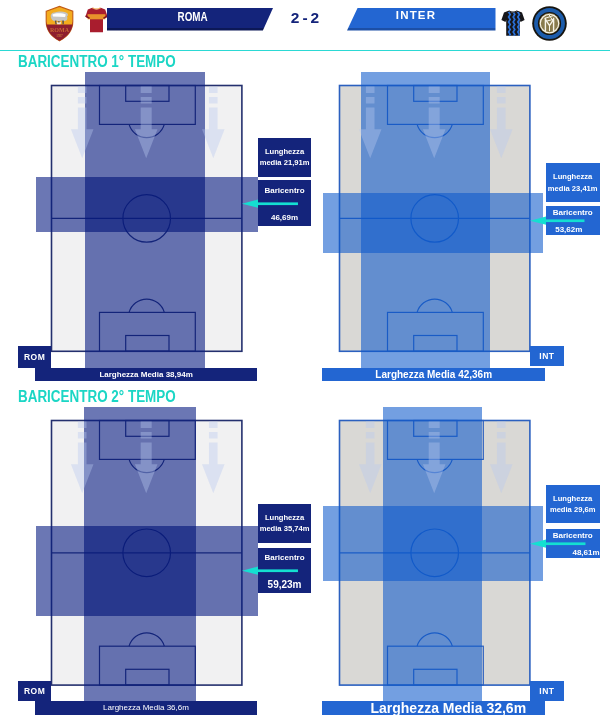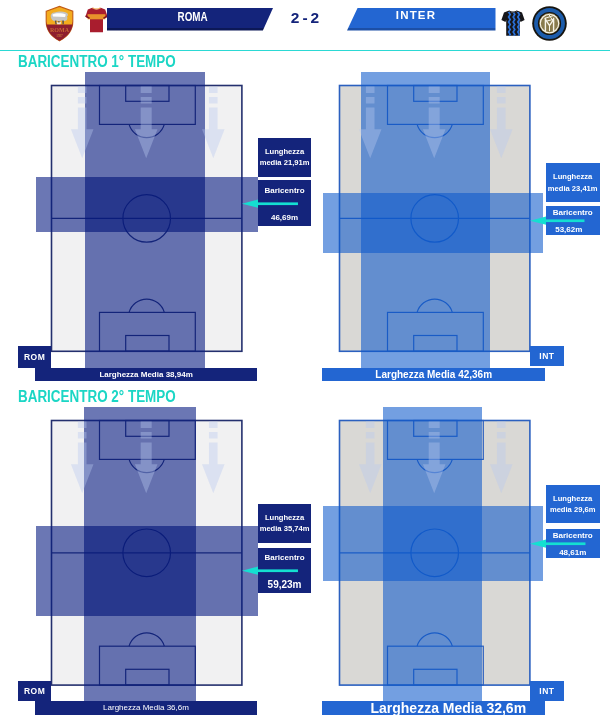--- a/index.html
+++ b/index.html
@@ -269,21 +269,21 @@
 
 <div style="position:absolute;left:545.8px;top:485.4px;width:53.8px;height:38px;background:#2366D2;color:#fff;font-weight:bold;font-size:7.6px;line-height:11.2px;text-align:center;display:flex;align-items:center;justify-content:center;padding-top:0px">
       <div>Lunghezza<br>media 29,6m</div>
     </div>
 
 <div style="position:absolute;left:545.8px;top:528.7px;width:53.8px;height:29.8px;background:#2366D2;color:#fff;font-weight:bold;font-size:8px;line-height:9.6px;text-align:center;display:flex;align-items:center;justify-content:center;padding-top:0px">
       <div></div>
     </div>
 
 <div class="abs" style="left:545.8px;top:531px;width:53.8px;text-align:center;color:#fff;font-size:8px;font-weight:bold">Baricentro</div>
-<div class="abs" style="left:545.8px;top:547.9px;width:53.8px;text-align:center;color:#fff;font-size:8px;font-weight:bold">48,61m</div>
+<div class="abs" style="left:545.8px;top:547.9px;width:53.8px;text-align:right;color:#fff;font-size:8px;font-weight:bold">48,61m</div>
 
 <svg style="position:absolute;left:530.3px;top:538.5999999999999px" width="55.5" height="9.4" viewBox="0 0 55.5 9.4">
       <path fill="#14DFD1" d="M0,4.7 L16,0.6 L16,8.8 Z"></path>
       <rect x="14" y="3.4" width="41.5" height="2.7" fill="#14DFD1"></rect>
     </svg>
 
 <div class="abs" style="left:529.6px;top:680.9px;width:34.7px;height:19.9px;background:#2366D2;display:flex;align-items:center;justify-content:center;color:#fff;font-size:8.5px;font-weight:bold;letter-spacing:0.5px">INT</div>
 
 <div class="abs" style="left:322.4px;top:700.8px;width:222.6px;height:13.9px;background:#2366D2"></div>
 

